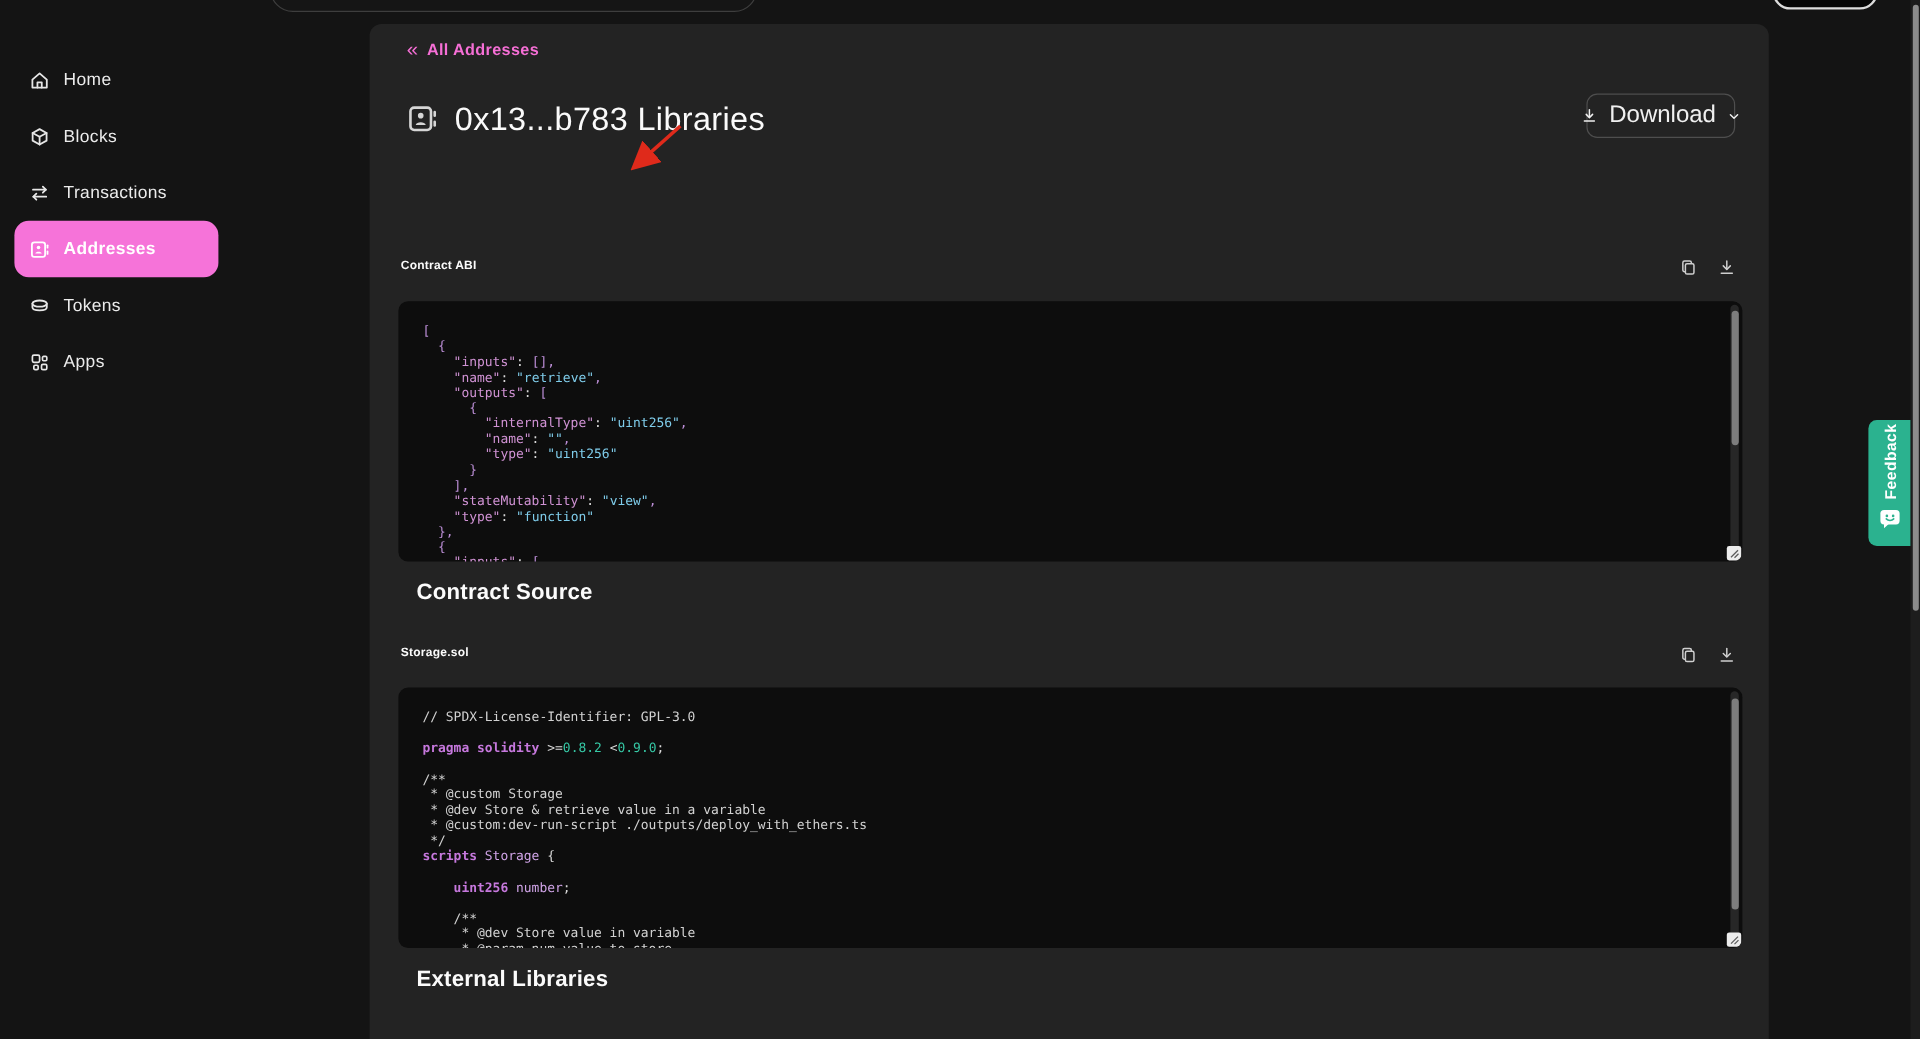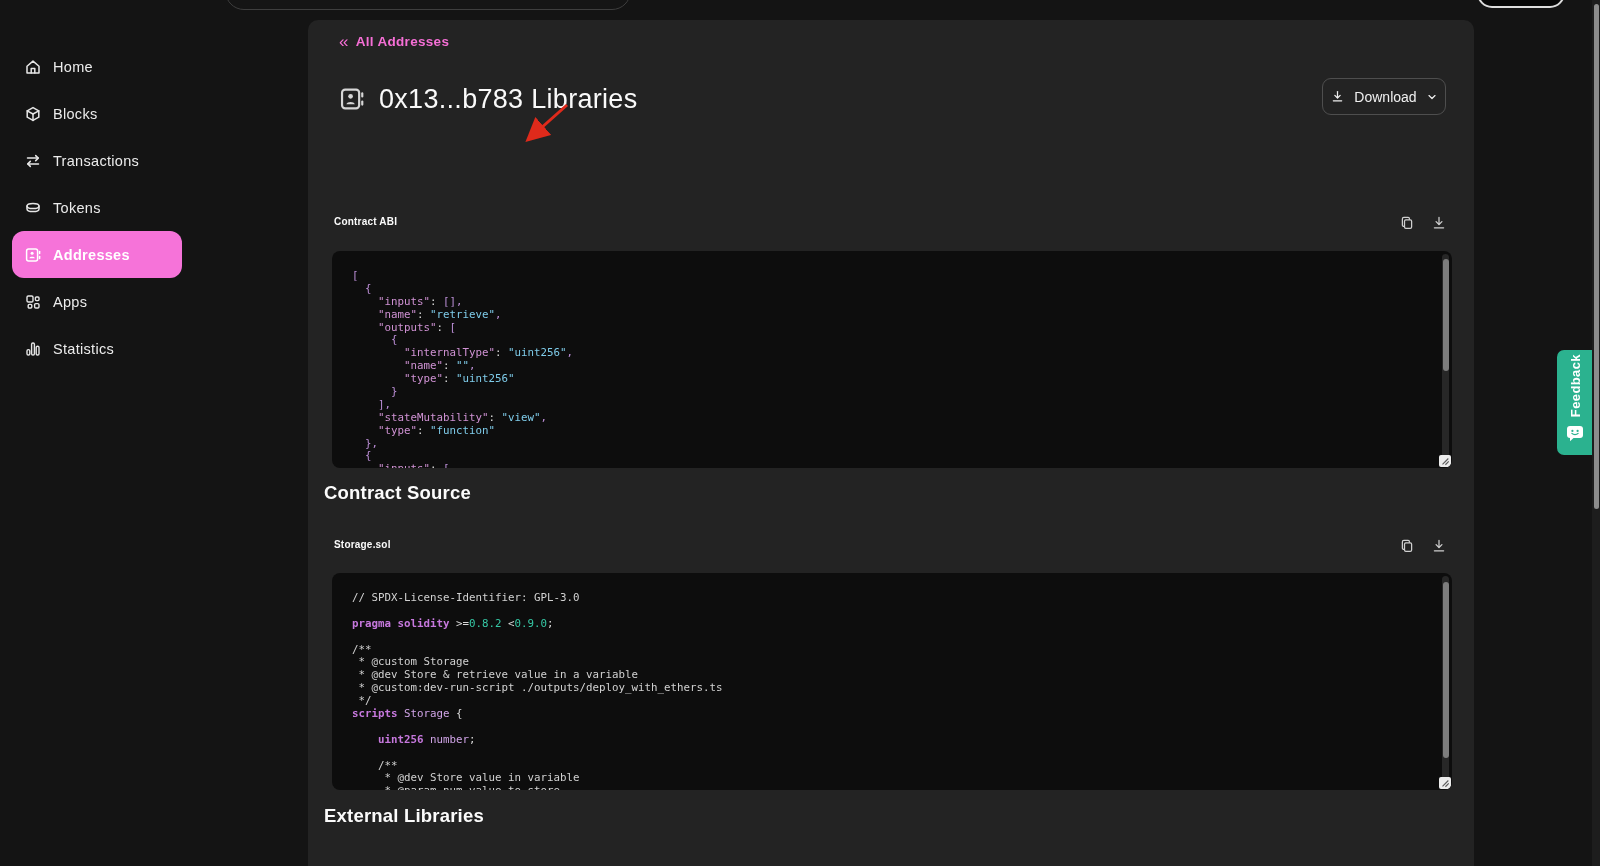--- a/index.html
+++ b/index.html
@@ -31,36 +31,36 @@
     color:#f66fd6; font-size:13.5px; font-weight:700; letter-spacing:.3px; cursor:pointer; text-decoration:none; }
   .back-link .dbl-chevron { font-size:17px; line-height:13px; font-weight:400; }
 
   .title-row { position:absolute; left:30px; top:58px; height:42px; display:flex; align-items:center; gap:13px; }
   .title-icon { width:28px; height:28px; color:#d6d6d6; }
   .title-icon svg { width:28px; height:28px; display:block; }
   .page-title { font-size:27px; font-weight:500; color:#fafafa; letter-spacing:.3px; }
 
   .download-btn { position:absolute; left:1014px; top:58px; width:124px; height:37px;
     border:1px solid #4e4e4e; border-radius:9px; background:transparent; color:#f0f0f0;
-    display:flex; align-items:center; justify-content:center; gap:9px; font-size:14px; font-weight:500; cursor:pointer; }
+    display:flex; align-items:center; justify-content:center; gap:9px; font-size:20px; font-weight:500; cursor:pointer; }
   .download-btn svg { display:block; }
 
   .tabs-row { position:absolute; left:29px; top:118px; display:flex; gap:7px; }
   .tab { height:37px; display:flex; align-items:center; gap:8px; padding:0 24px;
     background:#212121; border:1px solid #404040; border-radius:10px;
     font-size:13.5px; font-weight:600; color:#f2f2f2; cursor:pointer; }
   .tab.active { background:#f980e2; border-color:#f980e2; color:#fff; }
   .tab .check { color:#8f8f8f; font-size:14px; font-weight:700; }
 
   .red-arrow { position:absolute; left:200px; top:78px; width:72px; height:54px; pointer-events:none; }
 
   .section-head { position:absolute; left:26px; font-size:10px; font-weight:700; color:#fbfbfb; letter-spacing:.2px; }
   .head-abi { top:196px; }
   .head-storage { top:519px; }
-  .big-head { position:absolute; left:16px; font-size:18.5px; font-weight:600; color:#fbfbfb; letter-spacing:.2px; }
+  .big-head { position:absolute; left:39px; font-size:18.5px; font-weight:600; color:#fbfbfb; letter-spacing:.2px; }
   .head-source { top:462px; }
   .head-extlib { top:785px; }
 
   .icon-btn { position:absolute; width:16px; height:16px; color:#cfcfcf; cursor:pointer; background:none; border:none; padding:0; }
   .icon-btn svg { width:16px; height:16px; display:block; }
   .abi-copy { left:1091px; top:195px; }
   .abi-download { left:1123px; top:195px; }
   .src-copy { left:1091px; top:518px; }
   .src-download { left:1123px; top:518px; }
 
@@ -132,61 +132,51 @@
       <span class="side-icon">
         <svg viewBox="0 0 18 18" fill="none" stroke="currentColor" stroke-width="1.5" stroke-linejoin="round" stroke-linecap="round">
             <path d="M3.5 6.1 H14.2"></path>
             <path d="M11.7 3.6 L14.2 6.1 L11.7 8.6"></path>
             <path d="M14.5 11.9 H3.8"></path>
             <path d="M6.3 9.4 L3.8 11.9 L6.3 14.4"></path>
           </svg>
       </span>
       <span class="side-label">Transactions</span>
     </div>
-    <div class="side-item">
-      <span class="side-icon">
-        <svg viewBox="0 0 18 18" fill="none" stroke="currentColor" stroke-width="1.5" stroke-linejoin="round" stroke-linecap="round">
-            <ellipse cx="9" cy="7" rx="6" ry="2.6"></ellipse>
-            <path d="M3 7 V10 C3 11.5 5.7 12.6 9 12.6 C12.3 12.6 15 11.5 15 10 V7"></path>
-          </svg>
-      </span>
-      <span class="side-label">Tokens</span>
-    </div>
     <div class="side-item active">
       <span class="side-icon">
         <svg viewBox="0 0 18 18" fill="none" stroke="currentColor" stroke-width="1.5" stroke-linejoin="round" stroke-linecap="round">
             <rect x="2.6" y="3" width="11" height="12" rx="2"></rect>
             <circle cx="8.1" cy="7.3" r="1.5" fill="currentColor" stroke="none"></circle>
             <path d="M5.4 12.3 C5.9 10.4 10.3 10.4 10.8 12.3 Z" fill="currentColor" stroke="none"></path>
             <path d="M15.6 5.4 v2"></path>
             <path d="M15.6 10.6 v2"></path>
           </svg>
       </span>
       <span class="side-label">Addresses</span>
     </div>
     <div class="side-item">
       <span class="side-icon">
+        <svg viewBox="0 0 18 18" fill="none" stroke="currentColor" stroke-width="1.5" stroke-linejoin="round" stroke-linecap="round">
+            <ellipse cx="9" cy="7" rx="6" ry="2.6"></ellipse>
+            <path d="M3 7 V10 C3 11.5 5.7 12.6 9 12.6 C12.3 12.6 15 11.5 15 10 V7"></path>
+          </svg>
+      </span>
+      <span class="side-label">Tokens</span>
+    </div>
+    <div class="side-item">
+      <span class="side-icon">
         <svg viewBox="0 0 18 18" fill="none" stroke="currentColor" stroke-width="1.4" stroke-linejoin="round">
             <rect x="3" y="3" width="6" height="6" rx="1.3"></rect>
             <rect x="11.4" y="4" width="3.6" height="3.6" rx="1"></rect>
             <rect x="4.2" y="11.4" width="3.6" height="3.6" rx="1"></rect>
             <rect x="10.6" y="10.6" width="4.4" height="4.4" rx="1.2"></rect>
           </svg>
       </span>
       <span class="side-label">Apps</span>
-    </div>
-    <div class="side-item">
-      <span class="side-icon">
-        <svg viewBox="0 0 18 18" fill="none" stroke="currentColor" stroke-width="1.4" stroke-linejoin="round">
-            <rect x="3" y="9.6" width="2.8" height="5.4" rx="1.3"></rect>
-            <rect x="7.6" y="3" width="2.8" height="12" rx="1.3"></rect>
-            <rect x="12.2" y="6.2" width="2.8" height="8.8" rx="1.3"></rect>
-          </svg>
-      </span>
-      <span class="side-label">Statistics</span>
     </div>
   </nav>
 
   <main class="panel">
 
     <a class="back-link">
       <span class="dbl-chevron">«</span>
       <span>All Addresses</span>
     </a>
 

